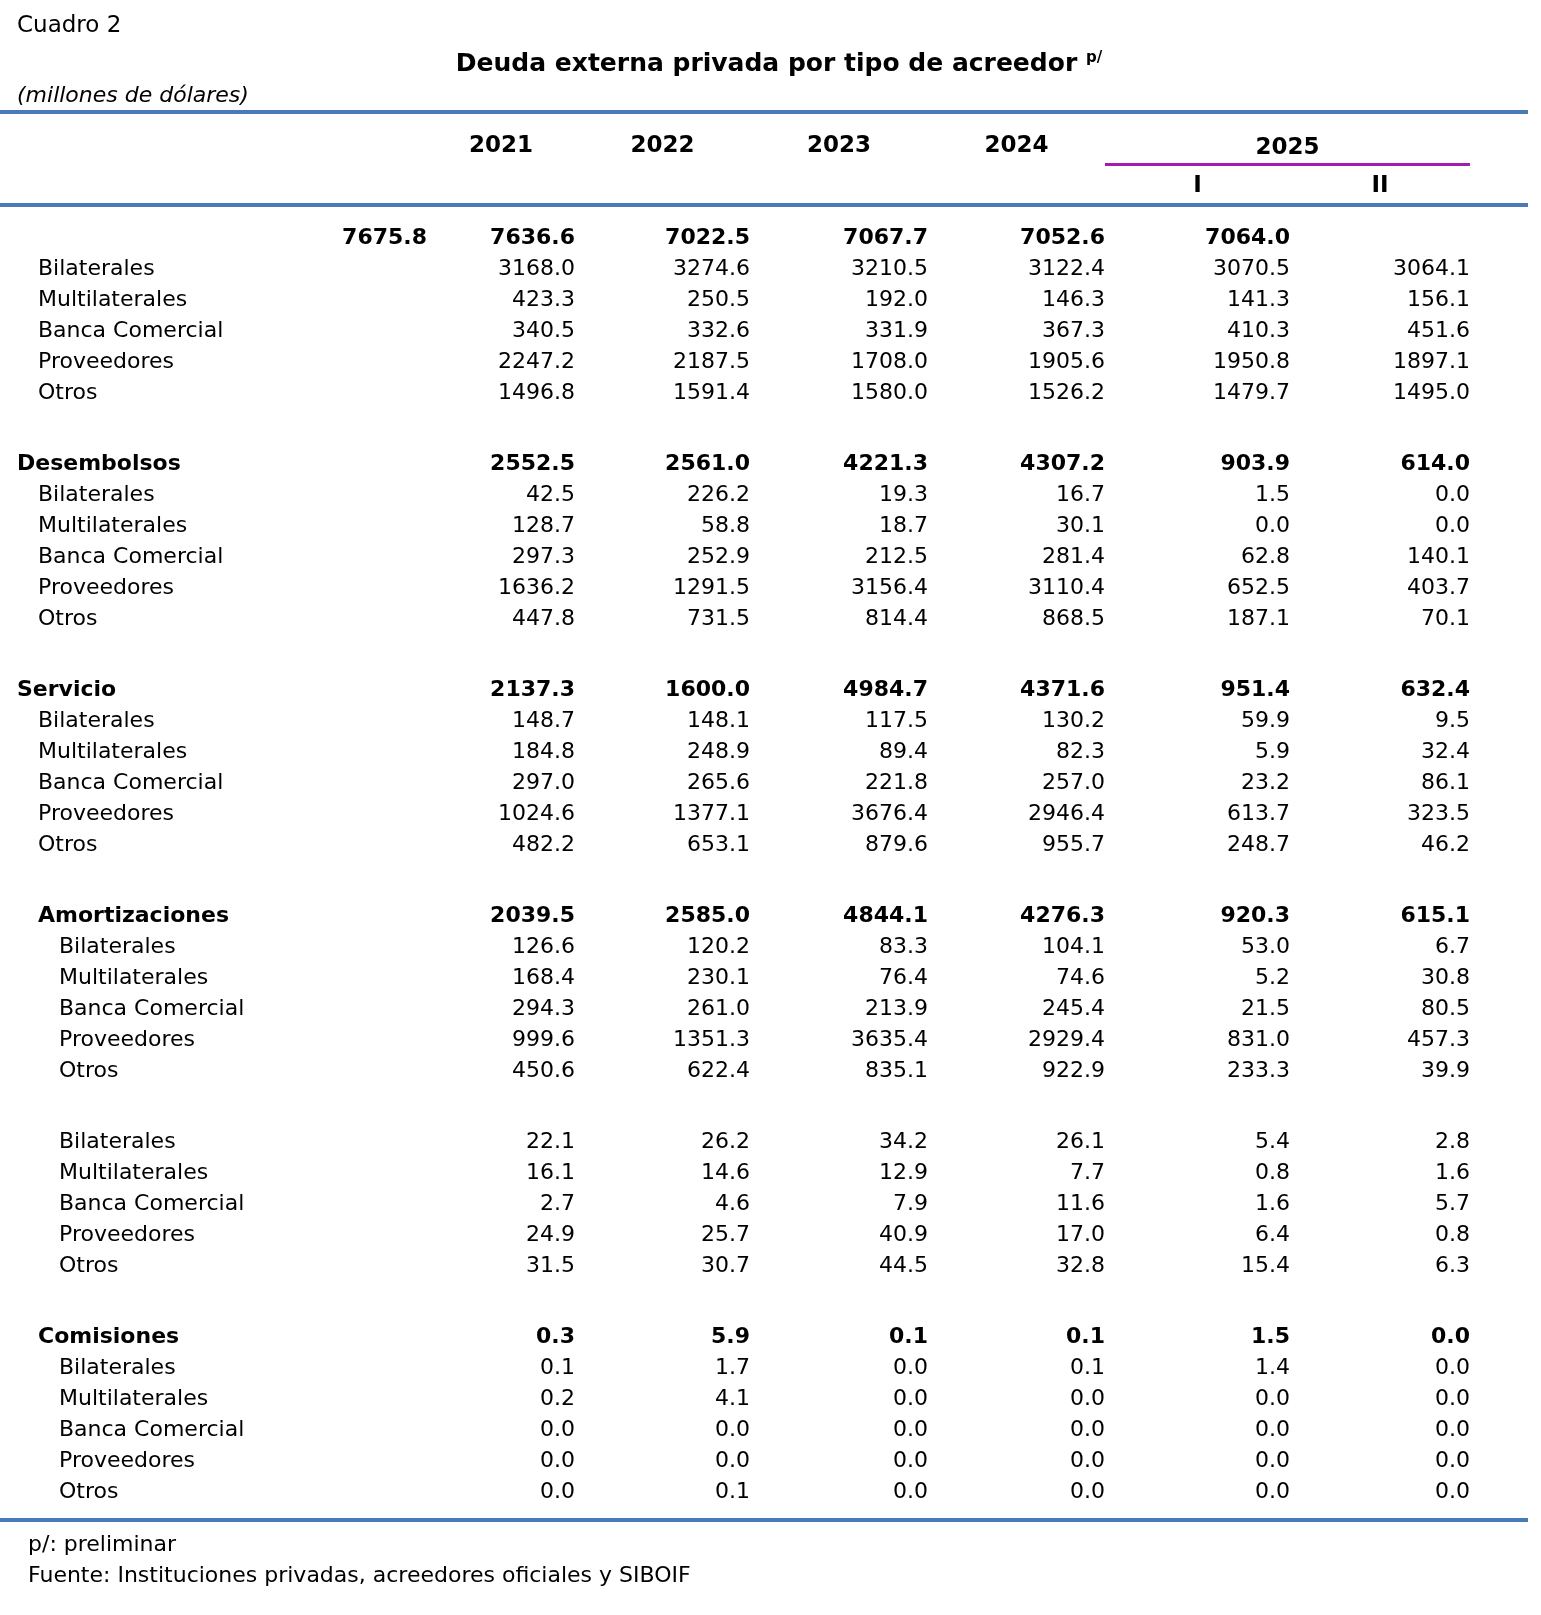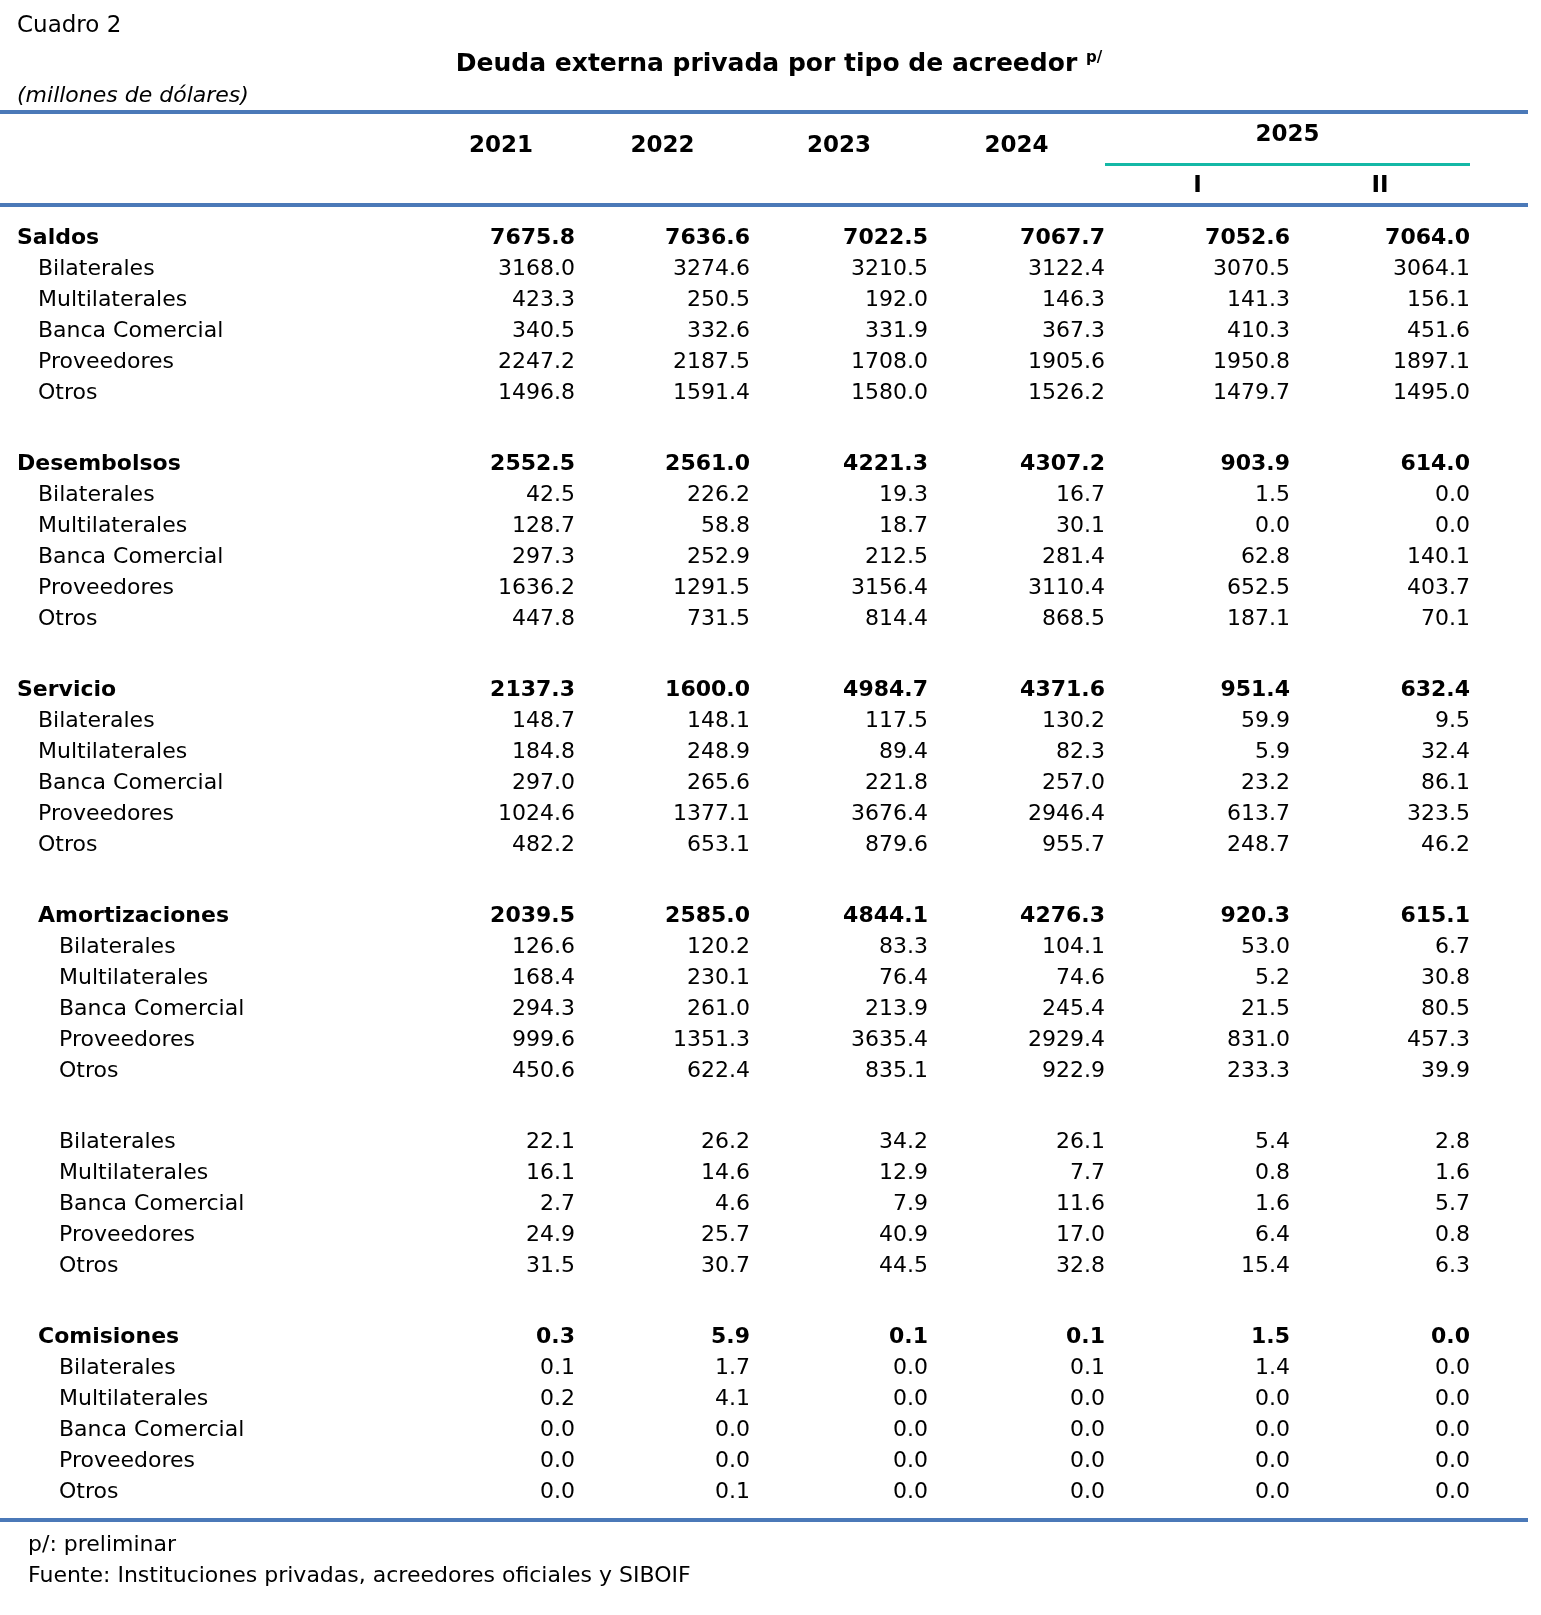--- a/index.html
+++ b/index.html
@@ -34,22 +34,22 @@
   .ind0{padding-left:0;}
   .ind1{padding-left:21px;}
   .ind2{padding-left:42px;}
 
   
   .years-row{height:52px;align-items:end;padding-bottom:0;}
   .yearh{font-size:23px;font-weight:bold;text-align:center;padding-bottom:6px;}
   .group2025{
     grid-column:6 / 8;
     font-size:23px;font-weight:bold;text-align:center;
-    border-bottom:3px solid #14b8a6;
-    padding-bottom:17px;
+    border-bottom:3px solid #a21caf;
+    padding-bottom:4px;
     align-self:end;
   }
   .sub-row{height:37px;align-items:center;}
   .qh{font-size:23px;font-weight:bold;text-align:center;}
 
   .tbody{margin-top:14px;}
   .section.gap{margin-top:40px;}
 
   .bottom-rule{margin-top:12px;}
 
@@ -85,21 +85,20 @@
     <div class="ncell"></div>
     <div class="ncell qh">I</div>
     <div class="ncell qh">II</div>
   </div>
 
   <div class="rule"></div>
 
   <div class="tbody">
       <div class="section">
         <div class="trow bold">
-          <div class="lcell ind0">Saldos</div>
           <div class="ncell">7675.8</div>
           <div class="ncell">7636.6</div>
           <div class="ncell">7022.5</div>
           <div class="ncell">7067.7</div>
           <div class="ncell">7052.6</div>
           <div class="ncell">7064.0</div>
         </div>
         <div class="trow">
           <div class="lcell ind1">Bilaterales</div>
           <div class="ncell">3168.0</div>

